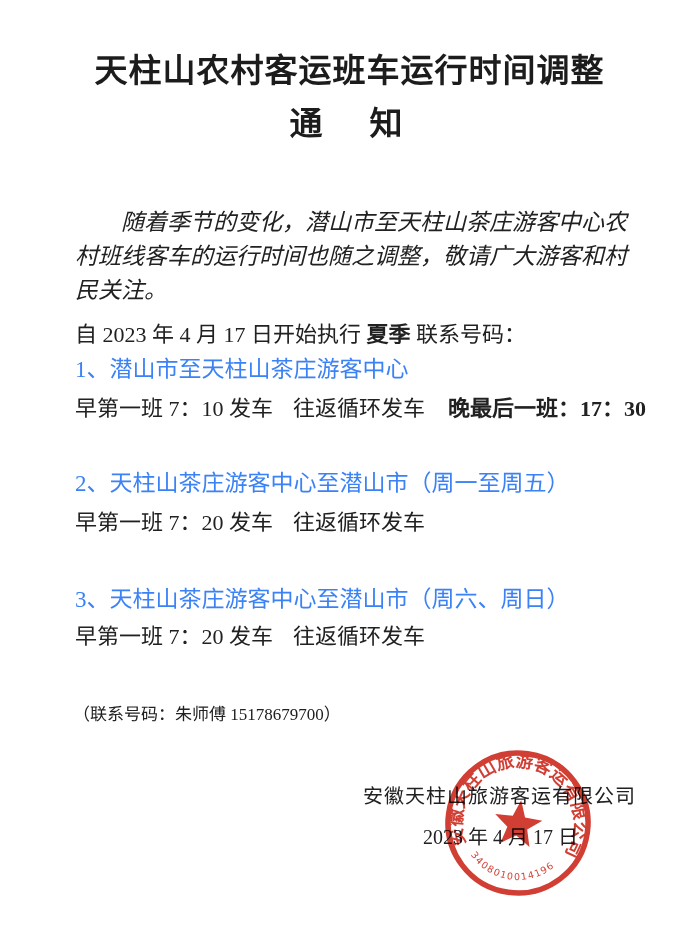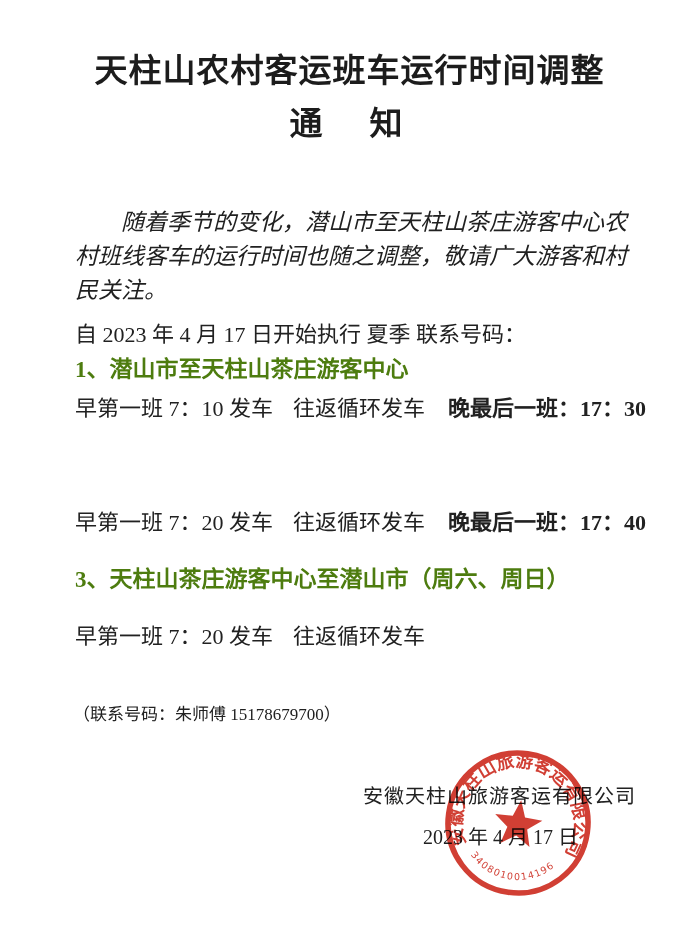--- a/index.html
+++ b/index.html
@@ -32,26 +32,26 @@
     top: 206px; left: 75px; width: 552px;
     font-size: 23px; line-height: 34px;
     text-indent: 46px;
     text-align: justify;
     font-style: italic;
   }
   .effective-line {
     top: 322px; left: 75px; width: 560px;
     font-size: 22px; line-height: 26px;
   }
-  .effective-line .season { font-weight: 400; }
+  .effective-line .season { font-weight: 700; }
   .sec-heading {
     left: 75px; width: 570px;
-    font-size: 23px; font-weight: 700;
+    font-size: 23px; font-weight: 400;
     line-height: 27px;
-    color: #4d7c0f;
+    color: #3b82f6;
   }
   .sec-row {
     left: 0; width: 699px; height: 26px;
     font-size: 22px; line-height: 26px;
   }
   .sec-row .c1 { position:absolute; left: 75px; }
   .sec-row .c2 { position:absolute; left: 293px; }
   .sec-row .c3 { position:absolute; left: 448px; font-weight: bold; }
   .contact-line {
     top: 701px; left: 73px; width: 560px;
@@ -90,27 +90,27 @@
     <span>自 2023 年 4 月 17 日开始执行 </span><span class="season">夏季</span><span> 联系号码：</span>
   </div>
 
   <div class="abs sec-heading" style="top:356px">1、潜山市至天柱山茶庄游客中心</div>
   <div class="abs sec-row" style="top:396px">
     <span class="c1">早第一班 7：10 发车</span>
     <span class="c2">往返循环发车</span>
     <span class="c3">晚最后一班：17：30</span>
   </div>
 
+  <div class="abs sec-heading" style="top:470px">2、天柱山茶庄游客中心至潜山市（周一至周五）</div>
   <div class="abs sec-row" style="top:510px">
     <span class="c1">早第一班 7：20 发车</span>
     <span class="c2">往返循环发车</span>
-    <span class="c3">晚最后一班：17：40</span>
   </div>
 
-  <div class="abs sec-heading" style="top:566px">3、天柱山茶庄游客中心至潜山市（周六、周日）</div>
+  <div class="abs sec-heading" style="top:586px">3、天柱山茶庄游客中心至潜山市（周六、周日）</div>
   <div class="abs sec-row" style="top:624px">
     <span class="c1">早第一班 7：20 发车</span>
     <span class="c2">往返循环发车</span>
   </div>
 
   <div class="abs contact-line">（联系号码：朱师傅 15178679700）</div>
 
   <div class="abs company-line">安徽天柱山旅游客运有限公司</div>
 
   <div class="abs date-line">2023 年 4 月 17 日</div>

